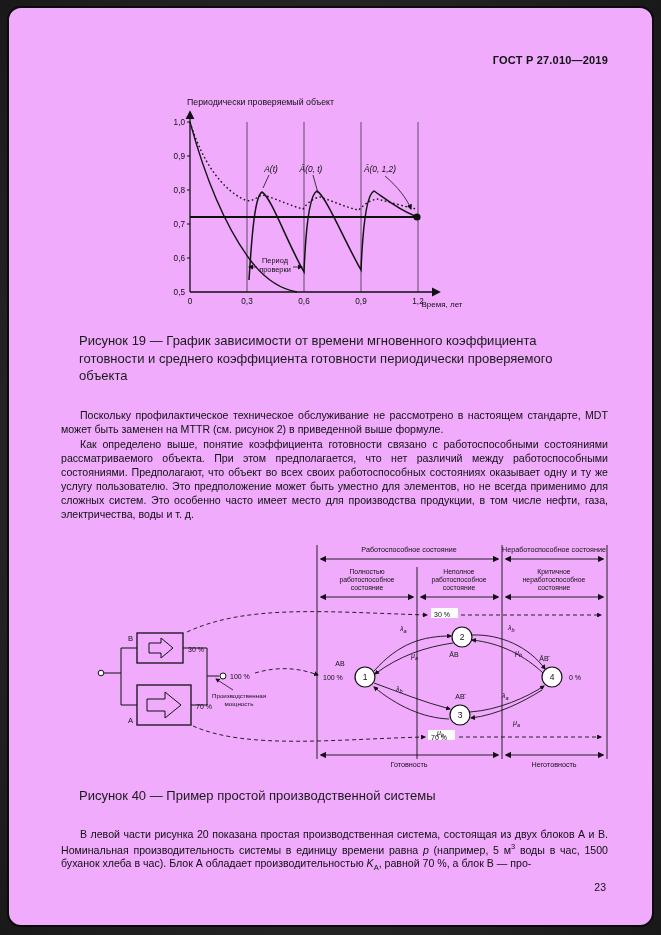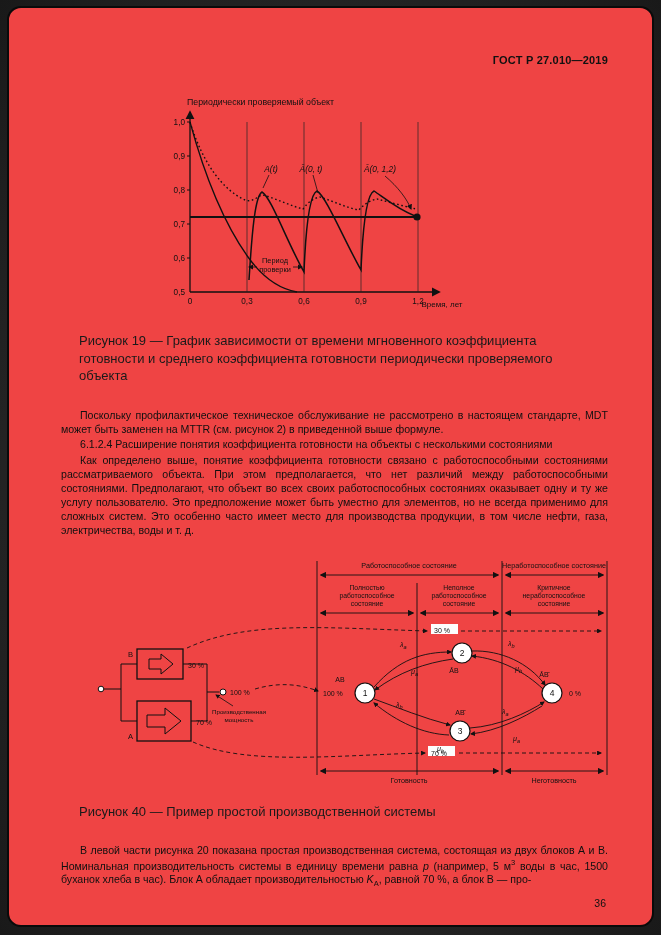--- a/index.html
+++ b/index.html
@@ -1,19 +1,19 @@
 <!DOCTYPE html>
 <html><head>
 <meta charset="utf-8">
 <style>
   *{margin:0;padding:0;box-sizing:border-box}
   html,body{width:661px;height:935px}
   body{background:radial-gradient(ellipse at center,#3a3a3a 0%,#232323 70%,#191919 100%);
        font-family:"Liberation Sans",sans-serif;position:relative;overflow:hidden}
-  .page{position:absolute;left:7px;top:6px;width:647px;height:921px;background:#ef4444;
+  .page{position:absolute;left:7px;top:6px;width:647px;height:921px;background:#f0abfc;
         border:2px solid #0a0a0a;border-radius:14px;padding:46px 44px 0 52px;color:#111}
   .header{text-align:right;font-weight:bold;font-size:11px;letter-spacing:.2px}
   .fig19-wrap{margin:26px 0 0 84px}
   .caption{font-size:13px;text-align:left;margin:8px 30px 0 18px;line-height:1.35;color:#1a1a1a}
   .body-text{font-size:10.6px;line-height:1.31;text-align:justify;text-indent:19px;margin-top:2px;color:#101010}
   .mt{margin-top:24px}
   .fig20-wrap{margin:18px 0 0 26px}
   .pagenum{text-align:right;font-size:10.5px;margin-top:8px;padding-right:2px}
   svg text{font-family:"Liberation Sans",sans-serif;fill:#111}
   svg .it{font-style:italic}
@@ -101,21 +101,20 @@
       <text x="130" y="171" font-size="7.4" text-anchor="middle">Период</text>
       <text x="130" y="180" font-size="7.4" text-anchor="middle">проверки</text>
       <line x1="112" y1="175" x2="104" y2="175" stroke="#111" stroke-width="0.8" marker-end="url(#a19)"></line>
       <line x1="148" y1="175" x2="157" y2="175" stroke="#111" stroke-width="0.8" marker-end="url(#a19)"></line>
     </svg>
   </div>
 
   <div class="caption">Рисунок 19 — График зависимости от времени мгновенного коэффициента готовности и среднего коэффициента готовности периодически проверяемого объекта</div>
 
   <p class="body-text mt">Поскольку профилактическое техническое обслуживание не рассмотрено в настоящем стандарте, MDT может быть заменен на MTTR (см. рисунок 2) в приведенной выше формуле.</p>
-  <p class="body-text">6.1.2.4 Расширение понятия коэффициента готовности на объекты с несколькими состояниями</p>
   <p class="body-text">Как определено выше, понятие коэффициента готовности связано с работоспособными состояниями рассматриваемого объекта. При этом предполагается, что нет различий между работоспособными состояниями. Предполагают, что объект во всех своих работоспособных состояниях оказывает одну и ту же услугу пользователю. Это предположение может быть уместно для элементов, но не всегда применимо для сложных систем. Это особенно часто имеет место для производства продукции, в том числе нефти, газа, электричества, воды и т. д.</p>
 
   <div class="fig20-wrap">
     <svg width="545" height="235" viewBox="0 0 545 235">
       <defs>
         <marker id="m20" viewBox="0 0 10 10" refX="8" refY="5" markerWidth="7" markerHeight="7" orient="auto-start-reverse">
           <path d="M0,0L10,5L0,10z" fill="#111"></path>
         </marker>
         <marker id="ms20" viewBox="0 0 10 10" refX="8" refY="5" markerWidth="5.5" markerHeight="5.5" orient="auto-start-reverse">
           <path d="M0,0L10,5L0,10z" fill="#111"></path>
@@ -238,14 +237,14 @@
       </g>
       <text x="322" y="227" font-size="7.2" text-anchor="middle">Готовность</text>
       <text x="467" y="227" font-size="7.2" text-anchor="middle">Неготовность</text>
     </svg>
   </div>
 
   <div class="caption">Рисунок 40 — Пример простой производственной системы</div>
 
   <p class="body-text mt"><span>В левой части рисунка 20 показана простая производственная система, состоящая из двух блоков А и В. Номинальная производительность системы в единицу времени равна </span><i>p</i><span> (например, 5 м</span><sup>3</sup><span> воды в час, 1500 буханок хлеба в час). Блок А обладает производительностью </span><i>K</i><sub>А</sub><span>, равной 70 %, а блок В — про-</span></p>
 
-  <div class="pagenum">36</div>
+  <div class="pagenum">23</div>
 </div>
 
 </body></html>

